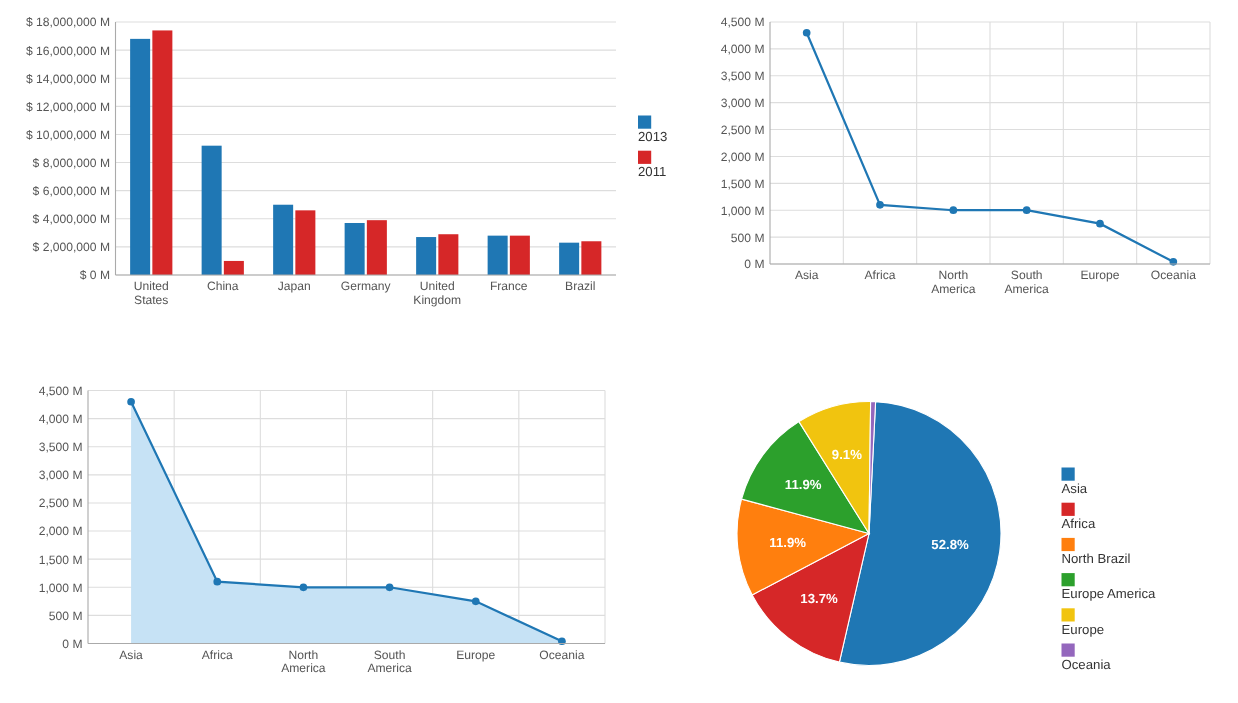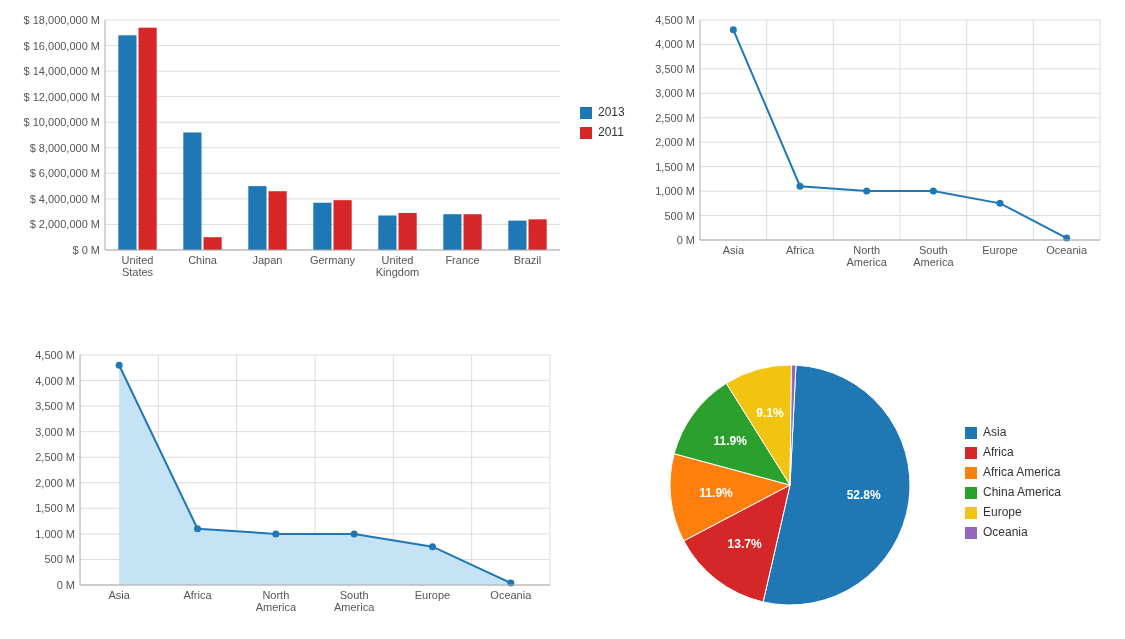--- a/index.html
+++ b/index.html
@@ -2,21 +2,21 @@
 <html><head>
 <meta charset="utf-8">
 <style>
   html,body{margin:0;padding:0;background:#fff;font-family:Arial,Helvetica,sans-serif;color:#333;}
   .page{width:1125px;height:639px;position:relative;}
   .chart{position:absolute;}
   .axis-label,.tick{font-size:11px;fill:#555;}
   .tick-line{stroke:#ddd;stroke-width:1;}
   .axis-line{stroke:#aaa;stroke-width:1;}
   .legend{position:absolute;font-size:12px;}
-  .legend-item{display:flex;align-items:flex-end;margin-bottom:6px;white-space:nowrap;}
+  .legend-item{display:flex;align-items:flex-start;margin-bottom:6px;white-space:nowrap;flex-direction:column;}
   .legend-swatch{width:12px;height:12px;margin-right:6px;flex:none;}
   .pie-label{font-size:12px;fill:#fff;font-weight:bold;}
 </style>
 </head>
 <body>
 
 <div class="page">
 
   <div class="chart" id="bar-wrap" style="left:10px;top:10px;width:560px;height:280px;">
     <svg id="bar-svg" width="560" height="280">
@@ -193,25 +193,25 @@
         <div class="legend-item">
           <div class="legend-swatch" style="background: rgb(31, 119, 180);"></div>
           <span>Asia</span>
         </div>
         <div class="legend-item">
           <div class="legend-swatch" style="background: rgb(214, 39, 40);"></div>
           <span>Africa</span>
         </div>
         <div class="legend-item">
           <div class="legend-swatch" style="background: rgb(255, 127, 14);"></div>
-          <span>Africa America</span>
+          <span>North Brazil</span>
         </div>
         <div class="legend-item">
           <div class="legend-swatch" style="background: rgb(44, 160, 44);"></div>
-          <span>China America</span>
+          <span>Europe America</span>
         </div>
         <div class="legend-item">
           <div class="legend-swatch" style="background: rgb(241, 196, 15);"></div>
           <span>Europe</span>
         </div>
         <div class="legend-item">
           <div class="legend-swatch" style="background: rgb(148, 103, 189);"></div>
           <span>Oceania</span>
         </div>
       </div>

